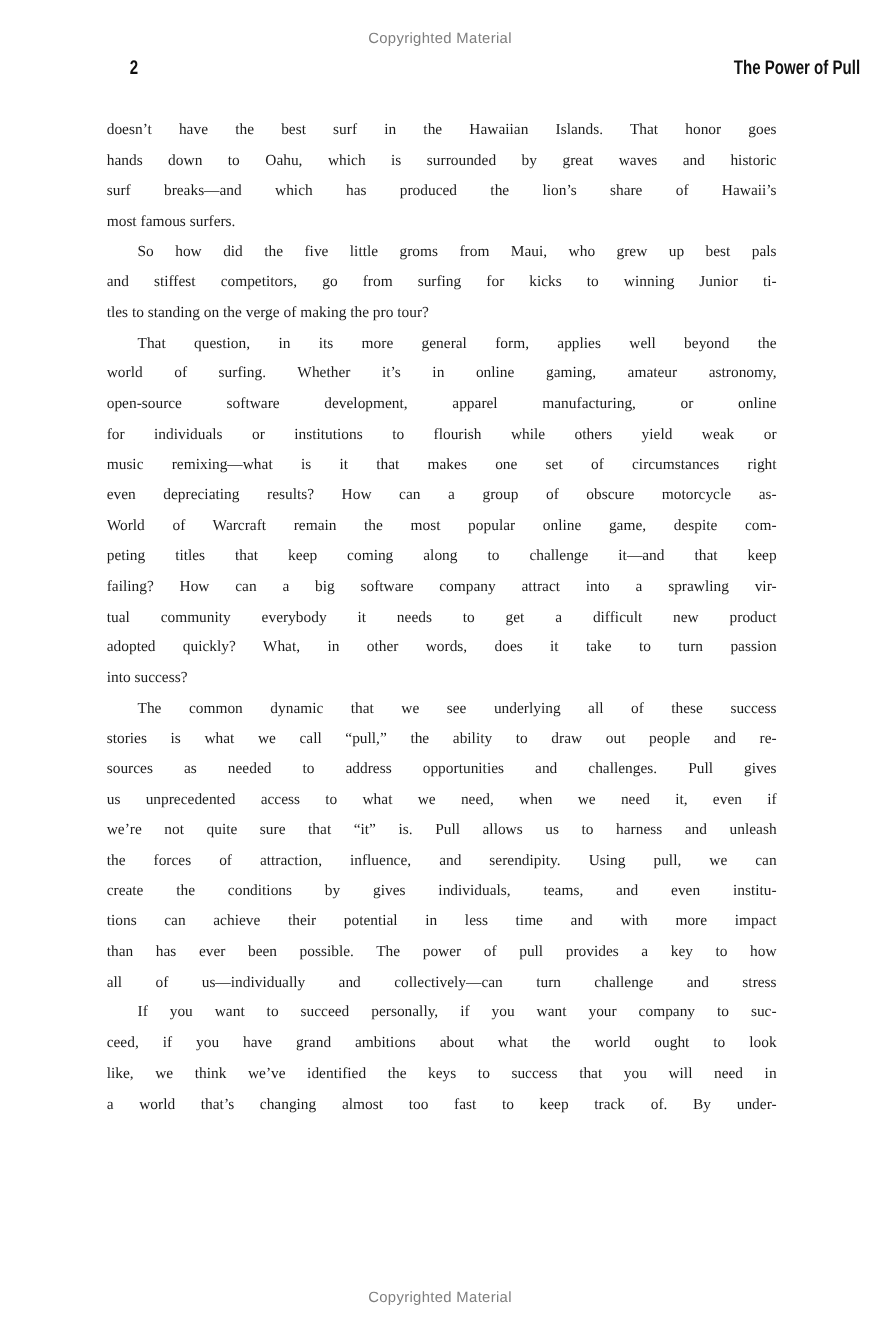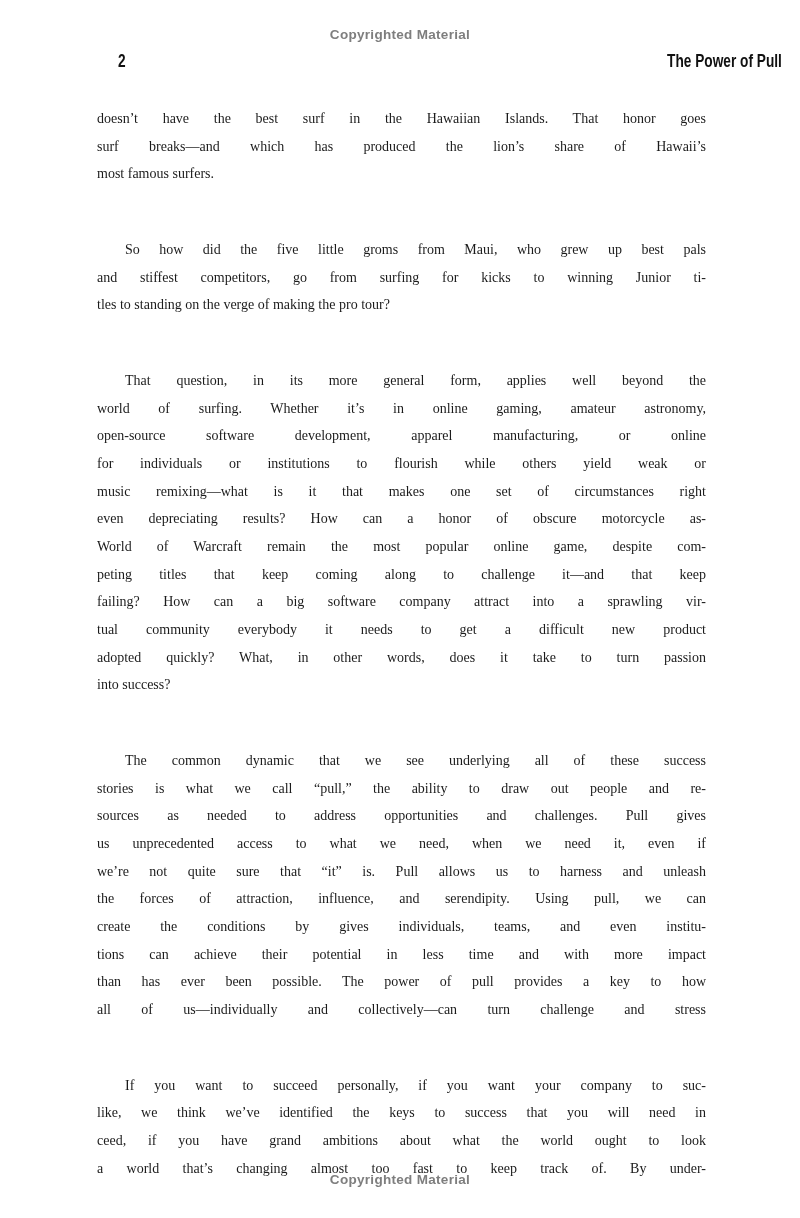--- a/index.html
+++ b/index.html
@@ -13,21 +13,21 @@
     width: 800px;
     height: 1218px;
     background: #ffffff;
     overflow: hidden;
   }
   .copyright {
     position: absolute;
     left: 0; right: 0;
     text-align: center;
     font-family: "Liberation Sans", sans-serif;
-    font-weight: bold;
+    font-weight: normal;
     font-size: 13.5px;
     letter-spacing: 0.3px;
     color: var(--copyright-gray);
   }
   .copyright.top { top: 27px; }
   .copyright.bottom { top: 1172px; }
   .page-number {
     position: absolute;
     top: 51px;
     left: 118px;
@@ -61,65 +61,66 @@
     font-size: 14px;
     color: var(--body-ink);
   }
   .line {
     line-height: 27.68px;
     height: 27.68px;
     text-align: justify;
     text-align-last: justify;
   }
   .line.last { text-align-last: left; }
-  .line.indent { text-indent: 28px; margin-top: 48px; }
+  .line.indent { text-indent: 28px; }
 </style>
 </head>
 <body>
 
 <div class="page">
   <div class="copyright top">Copyrighted Material</div>
 
   <div class="page-number">
     <span class="condensed">2</span>
   </div>
 
   <div class="running-head">
     <span class="condensed">The Power of Pull</span>
   </div>
 
   <div class="body-text" id="body-text">
       <div class="line">doesn’t have the best surf in the Hawaiian Islands. That honor goes</div>
+      <div class="line">hands down to Oahu, which is surrounded by great waves and historic</div>
       <div class="line">surf breaks—and which has produced the lion’s share of Hawaii’s</div>
       <div class="line last">most famous surfers.</div>
       <div class="line indent">So how did the five little groms from Maui, who grew up best pals</div>
       <div class="line">and stiffest competitors, go from surfing for kicks to winning Junior ti-</div>
       <div class="line last">tles to standing on the verge of making the pro tour?</div>
       <div class="line indent">That question, in its more general form, applies well beyond the</div>
       <div class="line">world of surfing. Whether it’s in online gaming, amateur astronomy,</div>
       <div class="line">open-source software development, apparel manufacturing, or online</div>
       <div class="line">for individuals or institutions to flourish while others yield weak or</div>
       <div class="line">music remixing—what is it that makes one set of circumstances right</div>
-      <div class="line">even depreciating results? How can a honor of obscure motorcycle as-</div>
+      <div class="line">even depreciating results? How can a group of obscure motorcycle as-</div>
       <div class="line">World of Warcraft remain the most popular online game, despite com-</div>
       <div class="line">peting titles that keep coming along to challenge it—and that keep</div>
       <div class="line">failing? How can a big software company attract into a sprawling vir-</div>
       <div class="line">tual community everybody it needs to get a difficult new product</div>
       <div class="line">adopted quickly? What, in other words, does it take to turn passion</div>
       <div class="line last">into success?</div>
       <div class="line indent">The common dynamic that we see underlying all of these success</div>
       <div class="line">stories is what we call “pull,” the ability to draw out people and re-</div>
       <div class="line">sources as needed to address opportunities and challenges. Pull gives</div>
       <div class="line">us unprecedented access to what we need, when we need it, even if</div>
       <div class="line">we’re not quite sure that “it” is. Pull allows us to harness and unleash</div>
       <div class="line">the forces of attraction, influence, and serendipity. Using pull, we can</div>
       <div class="line">create the conditions by gives individuals, teams, and even institu-</div>
       <div class="line">tions can achieve their potential in less time and with more impact</div>
       <div class="line">than has ever been possible. The power of pull provides a key to how</div>
       <div class="line">all of us—individually and collectively—can turn challenge and stress</div>
       <div class="line indent">If you want to succeed personally, if you want your company to suc-</div>
+      <div class="line">ceed, if you have grand ambitions about what the world ought to look</div>
       <div class="line">like, we think we’ve identified the keys to success that you will need in</div>
-      <div class="line">ceed, if you have grand ambitions about what the world ought to look</div>
       <div class="line">a world that’s changing almost too fast to keep track of. By under-</div>
     </div>
 
   <div class="copyright bottom">Copyrighted Material</div>
 </div>
 
 </body></html>

